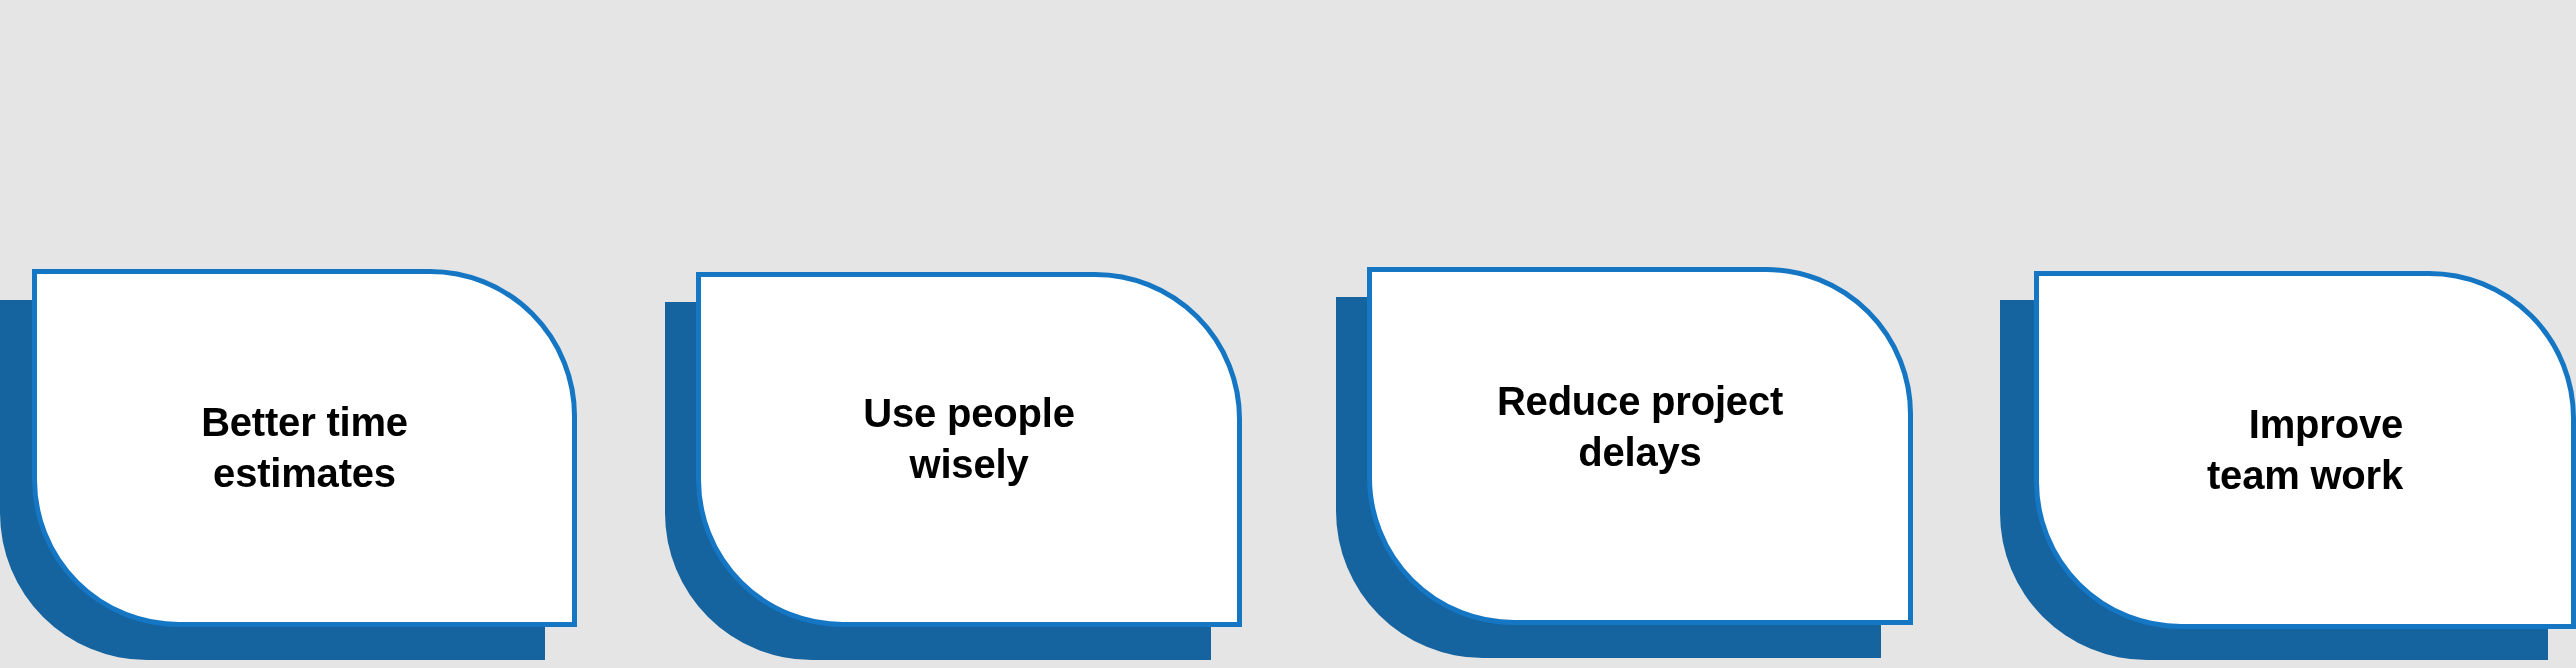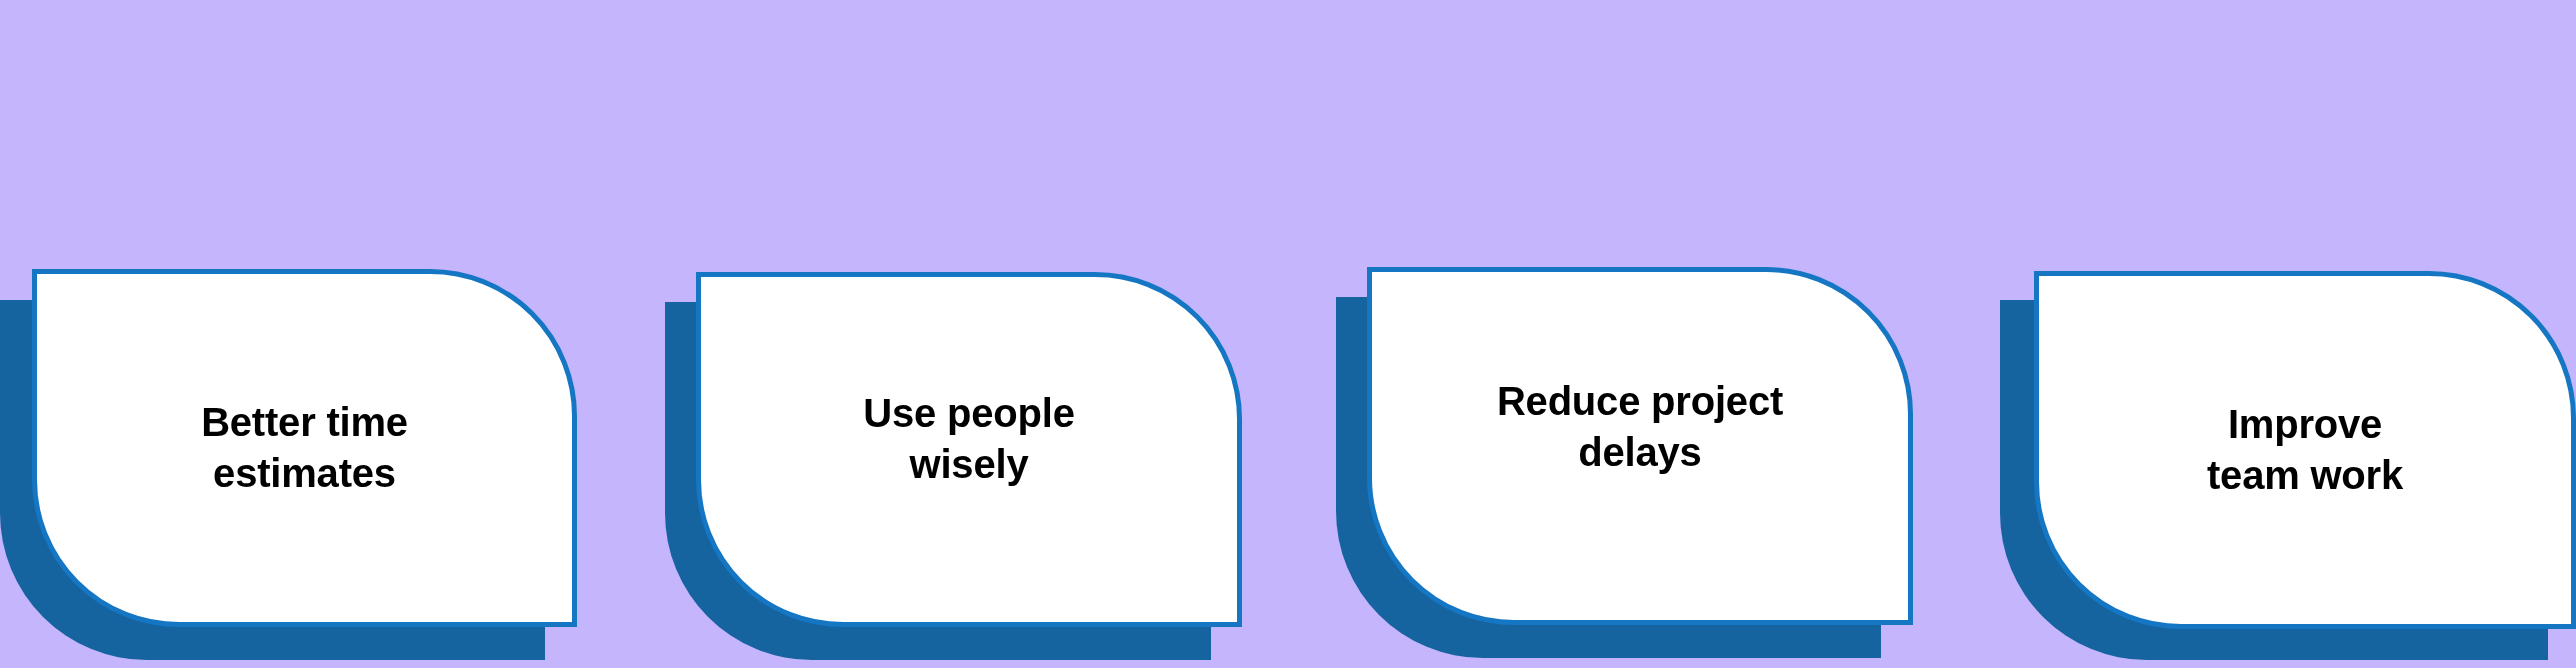--- a/index.html
+++ b/index.html
@@ -43,21 +43,21 @@
     font-size: 40px;
     line-height: 1.28;
     letter-spacing: -0.2px;
     white-space: pre-line;
     pointer-events: none;
   }
 </style>
 </head>
 <body>
 
-<div id="canvas" style="background: #c4b5fd;">
+<div id="canvas" style="background: #e5e5e5;">
     <div class="card">
       <div class="card-shadow" style="left: 0px; top: 300px; width: 545px; height: 360px; background: rgb(21, 99, 159); border-radius: 0px 147px;"></div>
       <div class="card-face" style="left: 32px; top: 269px; width: 545px; height: 358px; background: rgb(255, 255, 255); border-color: rgb(21, 118, 196); border-radius: 0px 147px;"></div>
       <div class="card-label" style="left: 32px; top: 269px; width: 545px; height: 358px; color: rgb(0, 0, 0);">Better time
 estimates</div>
     </div>
     <div class="card">
       <div class="card-shadow" style="left: 665px; top: 302px; width: 546px; height: 358px; background: rgb(21, 99, 159); border-radius: 0px 147px;"></div>
       <div class="card-face" style="left: 696px; top: 272px; width: 546px; height: 355px; background: rgb(255, 255, 255); border-color: rgb(21, 118, 196); border-radius: 0px 147px;"></div>
       <div class="card-label" style="left: 696px; top: 272px; width: 546px; height: 334px; color: rgb(0, 0, 0);">Use people
@@ -65,17 +65,17 @@
     </div>
     <div class="card">
       <div class="card-shadow" style="left: 1336px; top: 297px; width: 545px; height: 361px; background: rgb(21, 99, 159); border-radius: 0px 147px;"></div>
       <div class="card-face" style="left: 1367px; top: 267px; width: 546px; height: 358px; background: rgb(255, 255, 255); border-color: rgb(21, 118, 196); border-radius: 0px 147px;"></div>
       <div class="card-label" style="left: 1367px; top: 267px; width: 546px; height: 320px; color: rgb(0, 0, 0);">Reduce project
 delays</div>
     </div>
     <div class="card">
       <div class="card-shadow" style="left: 2000px; top: 300px; width: 548px; height: 360px; background: rgb(21, 99, 159); border-radius: 0px 147px;"></div>
       <div class="card-face" style="left: 2034px; top: 271px; width: 542px; height: 358px; background: rgb(255, 255, 255); border-color: rgb(21, 118, 196); border-radius: 0px 147px;"></div>
-      <div class="card-label" style="left: 2034px; top: 271px; width: 542px; height: 358px; color: rgb(0, 0, 0);">Improve
+      <div class="card-label" style="left: 2034px; top: 271px; width: 542px; height: 358px; color: rgb(0, 0, 0); text-align: right;">Improve
 team work</div>
     </div>
   </div>
 
 
 </body></html>

